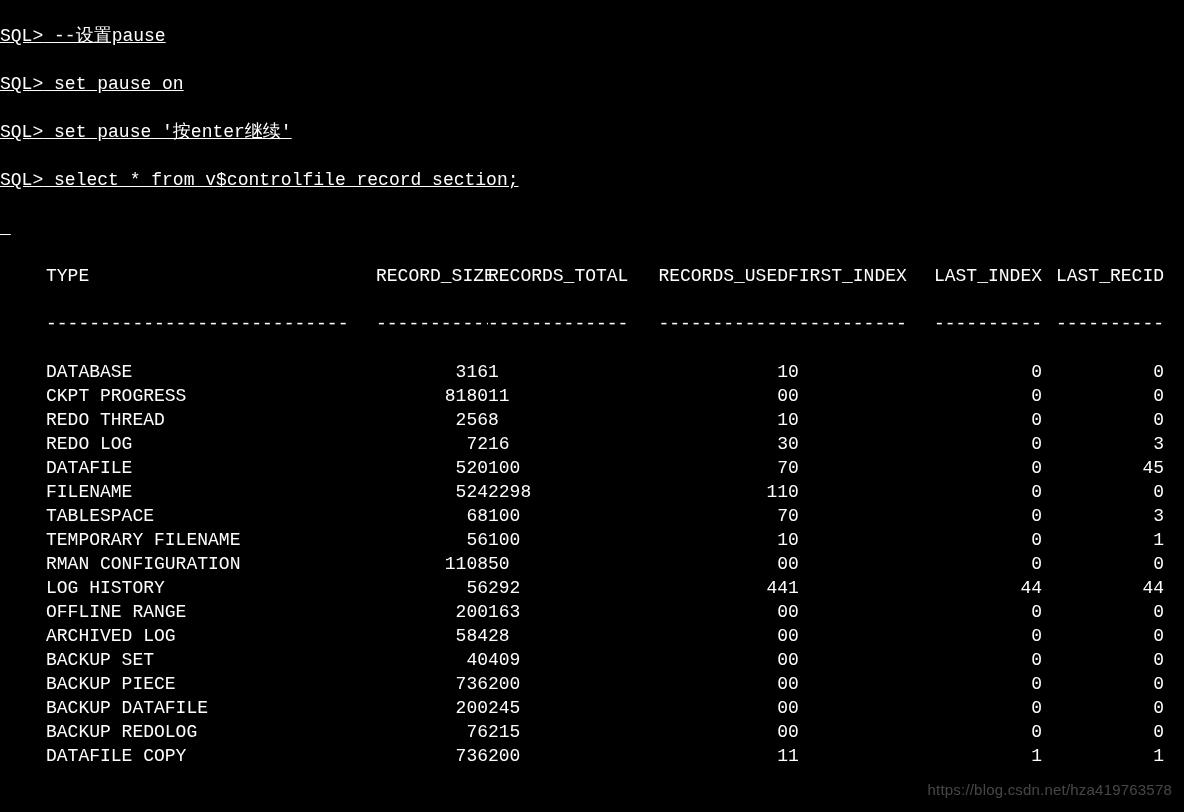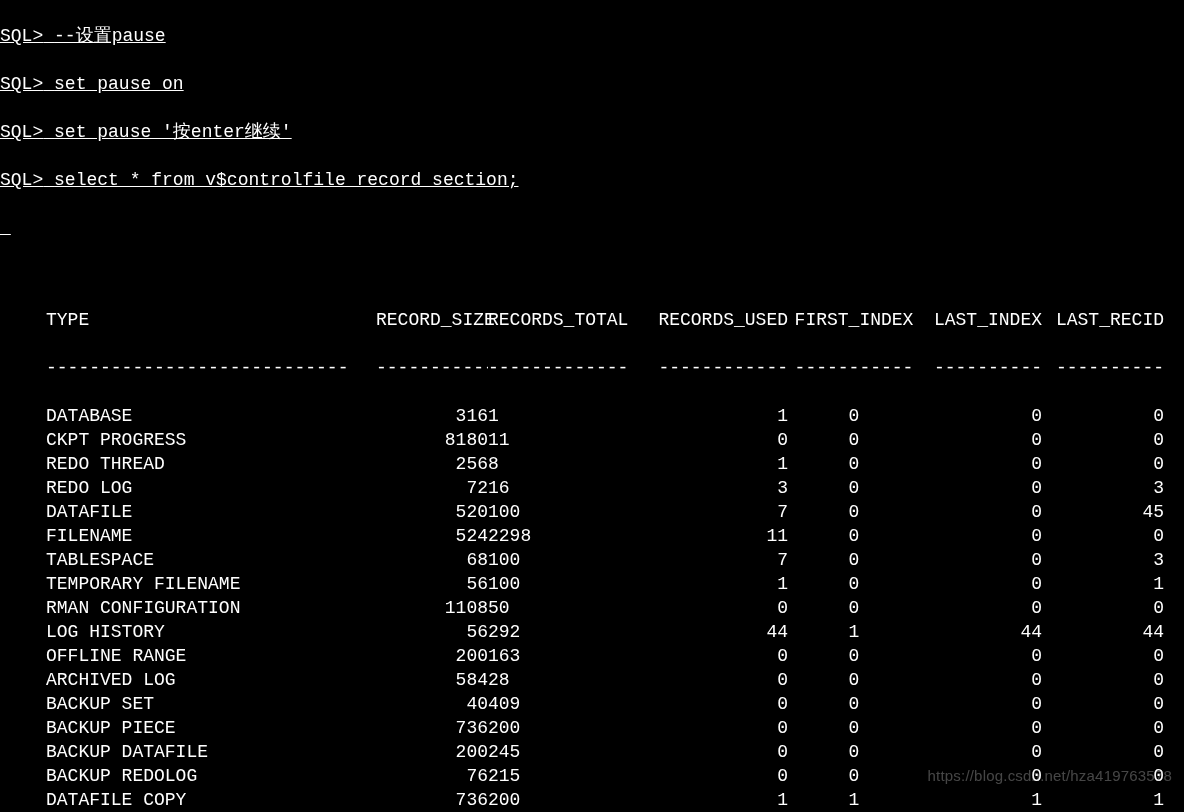--- a/index.html
+++ b/index.html
@@ -27,28 +27,28 @@
     border: 2px solid #d40000;
     display: inline-block;
     line-height: 20px;
     padding: 0 2px 0 0;
     margin-left: -2px;
   }
   .col-type   { display:inline-block; width: 330px; text-align:left;padding-left:46px; }
   .col-num    { display:inline-block; width: 112px; text-align:right; }
   .col-num2   { display:inline-block; width: 155px; text-align:left; }
   .col-num3   { display:inline-block; width: 145px; text-align:right; }
-  .col-num4   { display:inline-block; width: 132px; text-align:center;margin-top:44px; }
+  .col-num4   { display:inline-block; width: 132px; text-align:left; }
   .col-num5   { display:inline-block; width: 122px; text-align:right; }
   .col-num6   { display:inline-block; width: 122px; text-align:right; }
   .dashline span { overflow:hidden; }
   .watermark {
     position: absolute;
     right: 12px;
-    bottom: 24px;
+    bottom: 10px;
     color: rgba(200,200,200,0.35);
     font-size: 15px;
     font-family: Arial, sans-serif;
     letter-spacing: 0.2px;
   }
 </style>
 </head>
 <body>
 
 <div class="term">

